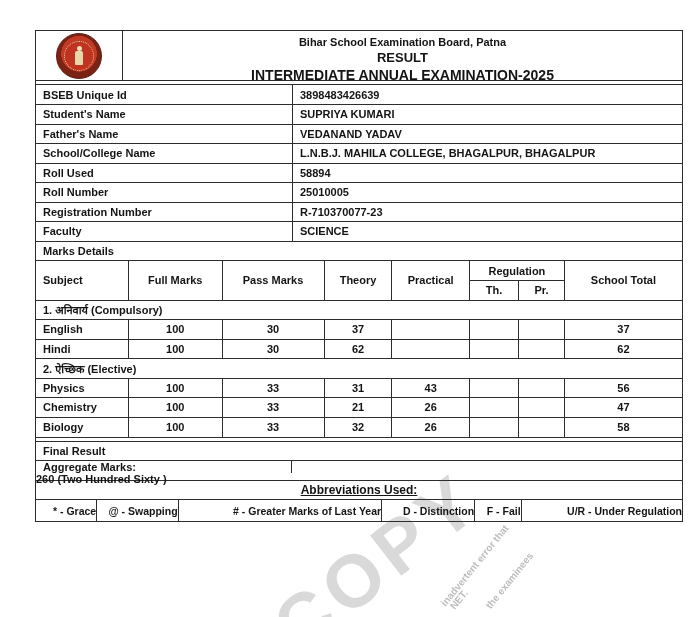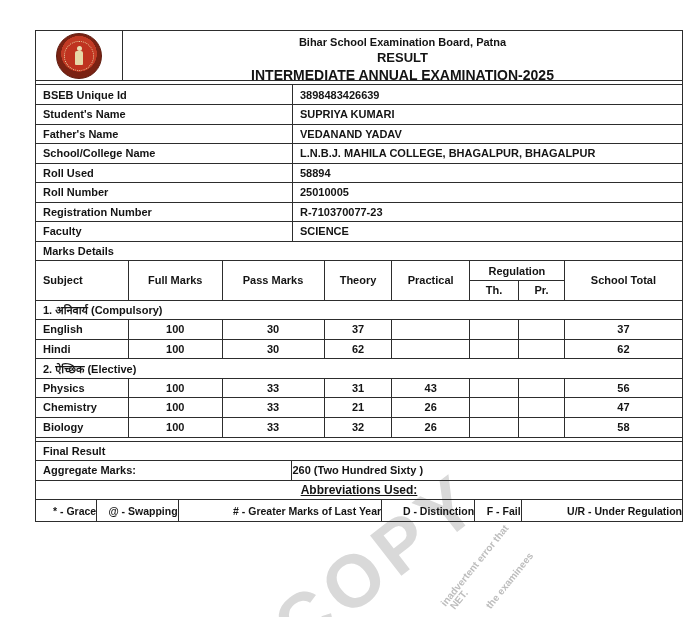--- a/index.html
+++ b/index.html
@@ -81,21 +81,21 @@
   
   .marks { border: hidden; }
   .marks td {
     border: 1.4px solid #2d2d2d; font-size: 11px; height: 19.5px;
     text-align: center; vertical-align: middle; padding: 0 3px;
   }
   .marks td.sub { text-align: left; padding-left: 7px; }
   .marks tr.secrow td { text-align: left; padding-left: 7px; }
 
   
-  .kv { display: flex; border-bottom: 1.4px solid #2d2d2d; height: 19.5px; align-items: stretch; }
+  .kv { display: flex; border-bottom: 1.4px solid #2d2d2d; height: 19.5px; align-items: stretch; flex-direction: column; }
   .kv .lbl { width: 39.7%; border-right: 1.4px solid #2d2d2d; font-size: 11px;
     display: flex; align-items: center; padding-left: 7px; }
   .kv .val { flex: 1; font-size: 11px; display: flex; align-items: center; }
 
   .abbr-title {
     height: 19.5px; border-bottom: 1.5px solid #2d2d2d;
     display: flex; align-items: center; justify-content: center; font-size: 12px;
   }
   .abbr-title span { text-decoration: underline; }
 

